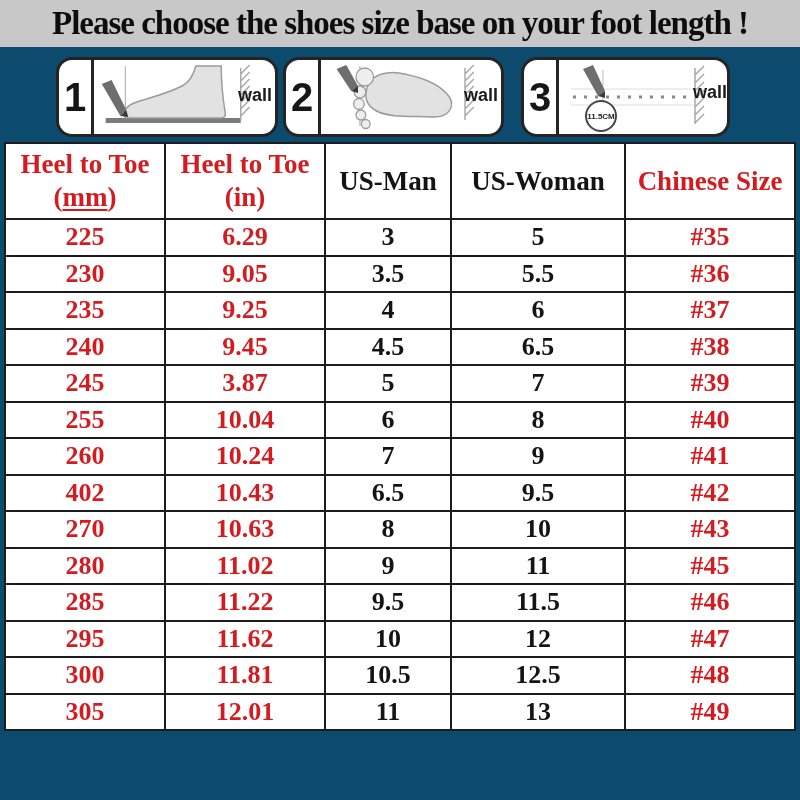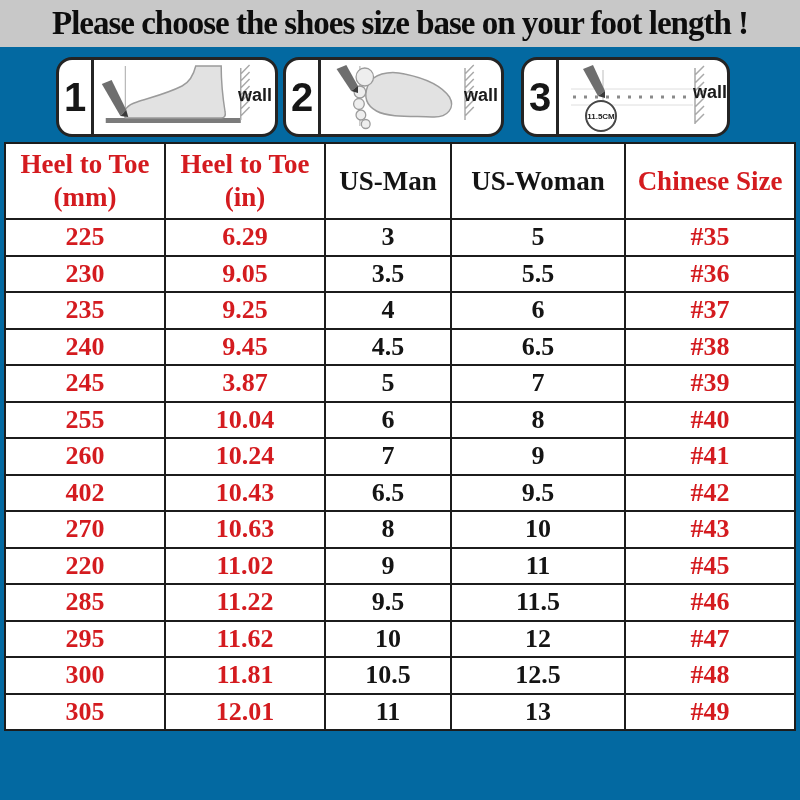--- a/index.html
+++ b/index.html
@@ -3,21 +3,21 @@
 <meta charset="utf-8">
 <style>
   :root{
     --red:#d41b1f;
     --ink:#141414;
     --title-bg:#c8c8c8;
     --line:#1c1c1c;
   }
   *{margin:0;padding:0;box-sizing:border-box;}
   html,body{width:800px;height:800px;background:#ffffff;overflow:hidden;}
-  .page{width:800px;height:800px;background:#0369a1;position:relative;font-family:"Liberation Serif",serif;}
+  .page{width:800px;height:800px;background:#0c4a6e;position:relative;font-family:"Liberation Serif",serif;}
 
   
   .title-bar{
     height:47px;background:var(--title-bg);
     display:flex;align-items:center;justify-content:center;
     font-family:"Liberation Serif",serif;font-weight:bold;font-size:33px;
     letter-spacing:-1px;color:#0d0d0d;white-space:nowrap;overflow:hidden;
   }
 
   
@@ -54,21 +54,21 @@
   }
   th,td{
     border:2px solid var(--line);text-align:center;vertical-align:middle;
     font-family:"Liberation Serif",serif;font-weight:bold;overflow:hidden;
   }
   th{height:76px;font-size:27px;line-height:33px;}
   td{height:36.5px;font-size:26px;}
   .red{color:var(--red);}
   .black{color:var(--ink);}
   .h-line{display:block;}
-  .u{text-underline-offset:3px;}
+  .u{text-decoration:underline;text-underline-offset:3px;}
 </style>
 </head>
 <body>
 
 <div class="page">
 
   <div class="title-bar">
     <span>Please choose the shoes size base on your foot length !</span>
   </div>
 
@@ -215,21 +215,21 @@
           <td class="red">#42</td>
         </tr>
         <tr>
           <td class="red">270</td>
           <td class="red">10.63</td>
           <td class="black">8</td>
           <td class="black">10</td>
           <td class="red">#43</td>
         </tr>
         <tr>
-          <td class="red">220</td>
+          <td class="red">280</td>
           <td class="red">11.02</td>
           <td class="black">9</td>
           <td class="black">11</td>
           <td class="red">#45</td>
         </tr>
         <tr>
           <td class="red">285</td>
           <td class="red">11.22</td>
           <td class="black">9.5</td>
           <td class="black">11.5</td>

